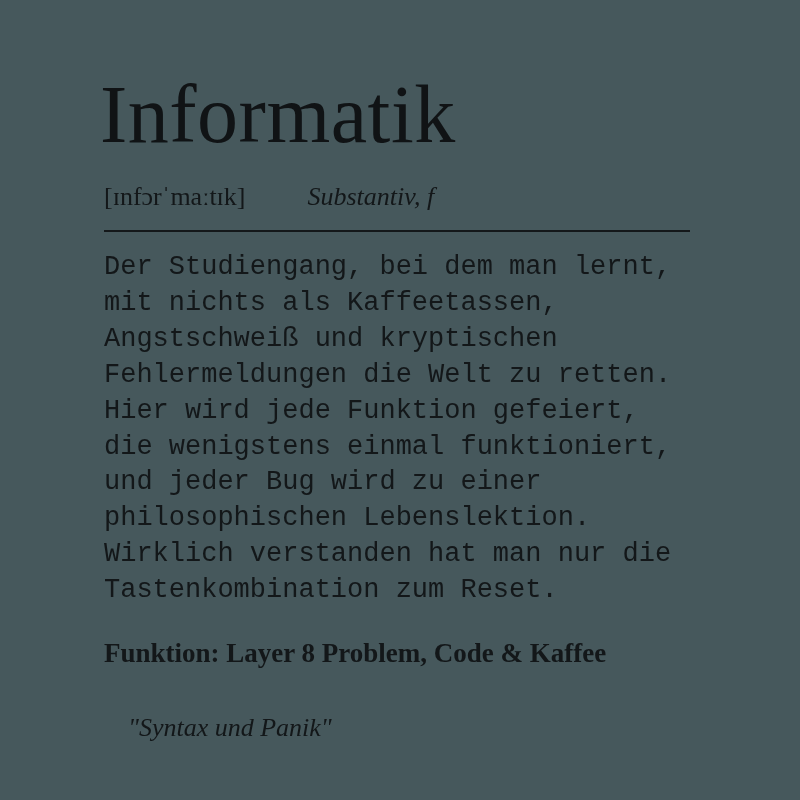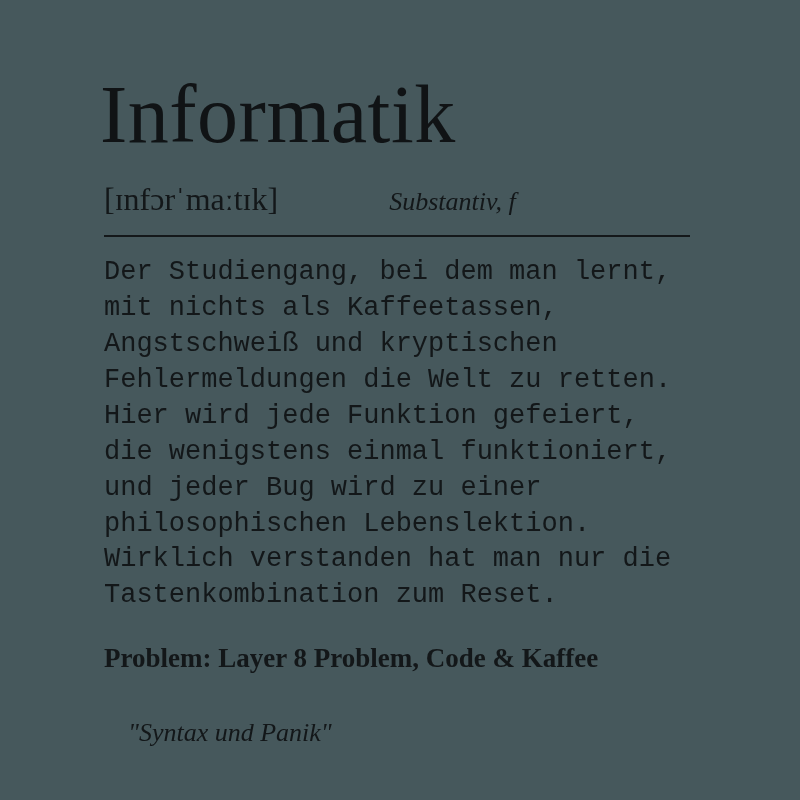--- a/index.html
+++ b/index.html
@@ -30,29 +30,29 @@
     padding-top: 74px;
     color: #101315;
   }
   .meta-row {
     display: flex;
     align-items: baseline;
     margin-top: 26px;
     padding-left: 4px;
   }
   .pronunciation {
-    font-size: 32px;
+    font-size: 26px;
     line-height: 1.1;
     color: #131719;
     white-space: nowrap;
   }
   .part-of-speech {
     font-size: 26px;
     font-style: italic;
-    margin-left: 111px;
+    margin-left: 62px;
     color: #131719;
     white-space: nowrap;
   }
   .rule {
     margin-top: 18px;
     margin-left: 4px;
     margin-right: 10px;
     height: 0;
     border-top: 2px solid #14181a;
   }
@@ -96,19 +96,19 @@
   <div class="meta-row">
     <span class="pronunciation">[ɪnfɔrˈmaːtɪk]</span>
     <span class="part-of-speech">Substantiv, f</span>
   </div>
 
   <div class="rule"></div>
 
   <p class="definition">Der Studiengang, bei dem man lernt, mit nichts als Kaffeetassen, Angstschweiß und kryptischen Fehlermeldungen die Welt zu retten. Hier wird jede Funktion gefeiert, die wenigstens einmal funktioniert, und jeder Bug wird zu einer philosophischen Lebenslektion. Wirklich verstanden hat man nur die Tastenkombination zum Reset.</p>
 
   <p class="synonyms">
-    <span class="synonyms-label">Problem:</span>
+    <span class="synonyms-label">Funktion:</span>
     <span class="synonyms-value">Layer 8 Problem, Code &amp; Kaffee</span>
   </p>
 
   <p class="quote">"Syntax und Panik"</p>
 
 </div>
 
 </body></html>

